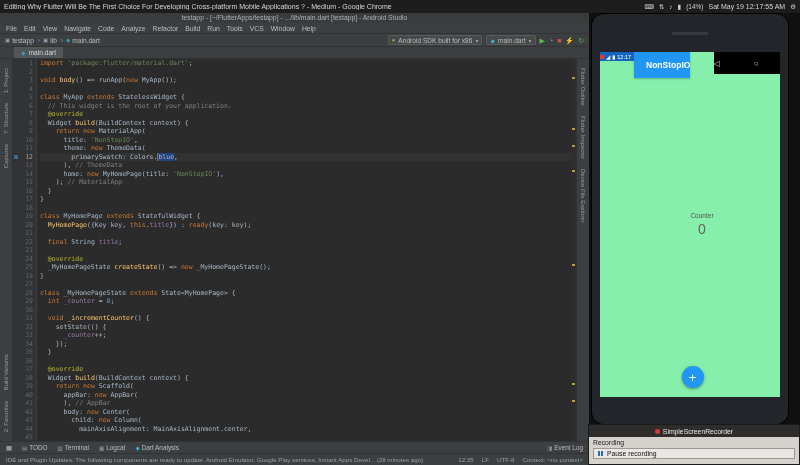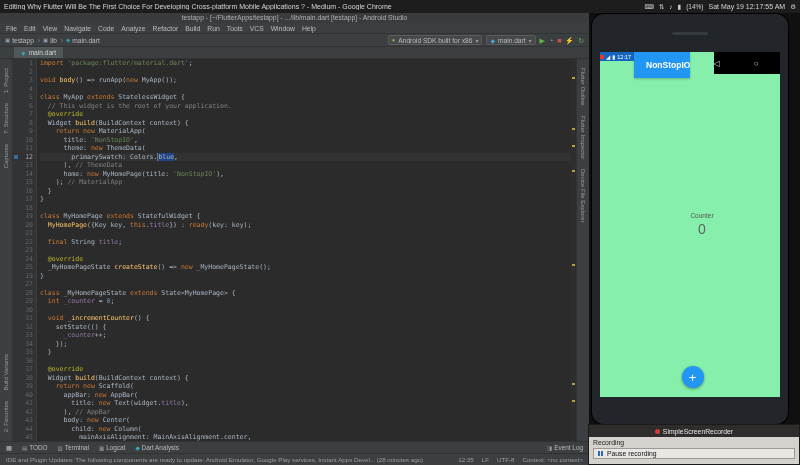--- a/index.html
+++ b/index.html
@@ -292,21 +292,20 @@
             <div class="cl"><span class="tk-t">  </span><span class="tk-k">void </span><span class="tk-f">_incrementCounter</span><span class="tk-t">() {</span></div>
             <div class="cl"><span class="tk-t">    setState(() {</span></div>
             <div class="cl"><span class="tk-t">      </span><span class="tk-m">_counter</span><span class="tk-t">++;</span></div>
             <div class="cl"><span class="tk-t">    });</span></div>
             <div class="cl"><span class="tk-t">  }</span></div>
             <div class="cl"></div>
             <div class="cl"><span class="tk-t">  </span><span class="tk-a">@override</span></div>
             <div class="cl"><span class="tk-t">  Widget </span><span class="tk-f">build</span><span class="tk-t">(BuildContext context) {</span></div>
             <div class="cl"><span class="tk-t">    </span><span class="tk-k">return new </span><span class="tk-t">Scaffold(</span></div>
             <div class="cl"><span class="tk-t">      appBar: </span><span class="tk-k">new </span><span class="tk-t">AppBar(</span></div>
-            <div class="cl"><span class="tk-t">        title: </span><span class="tk-k">new </span><span class="tk-t">Text(widget.</span><span class="tk-m">title</span><span class="tk-t">),</span></div>
             <div class="cl"><span class="tk-t">      ), </span><span class="tk-c">// AppBar</span></div>
             <div class="cl"><span class="tk-t">      body: </span><span class="tk-k">new </span><span class="tk-t">Center(</span></div>
             <div class="cl"><span class="tk-t">        child: </span><span class="tk-k">new </span><span class="tk-t">Column(</span></div>
             <div class="cl"><span class="tk-t">          mainAxisAlignment: MainAxisAlignment.center,</span></div>
           </div>
         <div class="estripe">
           <div class="tick" style="top:18px"></div>
           <div class="tick" style="top:69px"></div>
           <div class="tick" style="top:86px"></div>
           <div class="tick" style="top:111px"></div>

